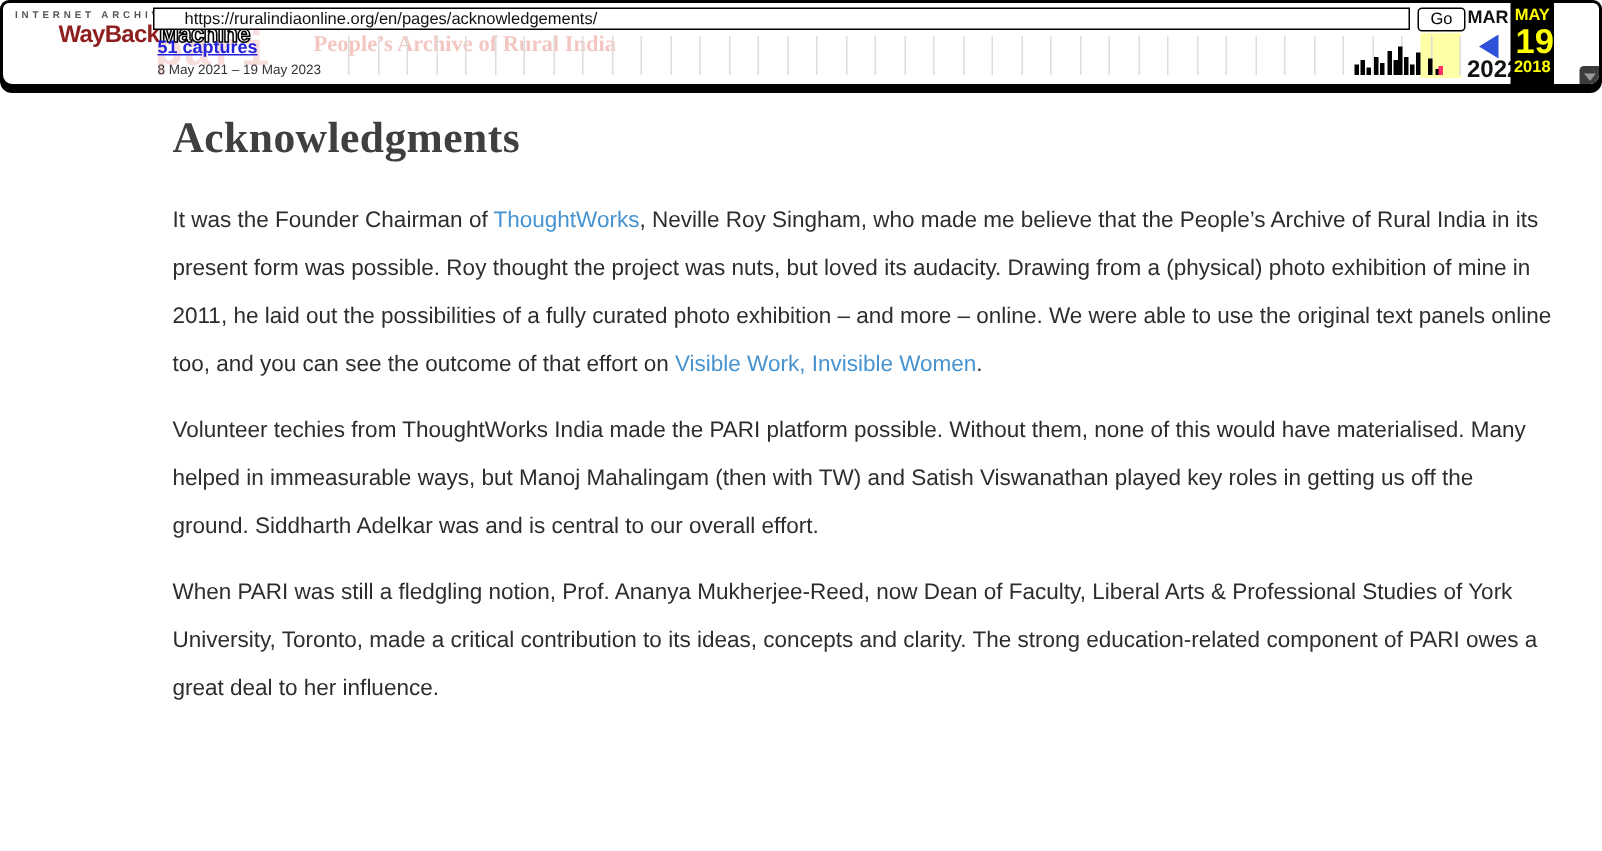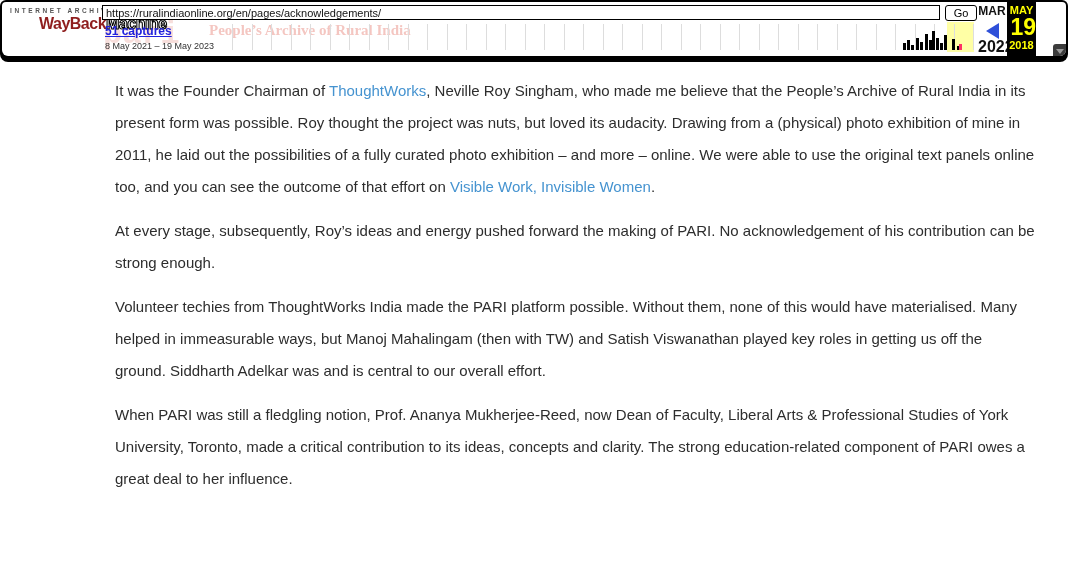--- a/index.html
+++ b/index.html
@@ -17,21 +17,21 @@
     position:absolute; left:2px; right:2px; top:2px; bottom:6px;
     background:#fff; border-radius:4px 4px 6px 6px; overflow:hidden;
   }
   .wm-logo { position:absolute; left:8px; top:5px; width:92px; cursor:pointer; }
   .wm-logo-top { font-size:6.5px; letter-spacing:2.6px; color:#555; font-weight:bold; margin-bottom:1px; white-space:nowrap; }
   .wm-logo-main { font-size:16px; font-weight:bold; letter-spacing:-0.5px; line-height:17px; white-space:nowrap; }
   .wm-logo-main .wb { color:var(--logo-red,#8f1e1e);margin-left:29px; }
   .wm-logo-main .mc { color:#fff; -webkit-text-stroke:1px #000; text-shadow:0 0 1px #000; }
   .wm-url {
     position:absolute; left:100px; top:3px; width:838px; height:15px;
-    border:1px solid #000; font-size:11px; padding:0 3px; color:#111; background:#fff;
+    border:1px solid #000; font-size:11px; padding:0 20px; color:#111; background:#fff;
   }
   .wm-go {
     position:absolute; left:943px; top:3px; width:32px; height:16px;
     background:#fff; border:1.5px solid #000; border-radius:3px;
     font-size:11px; line-height:11px; color:#000; padding:0; cursor:pointer;
   }
   .wm-captures {
     position:absolute; left:103px; top:22px; font-size:12px; font-weight:bold;
     color:var(--captures-blue,#2222dd); text-decoration:underline; cursor:pointer; white-space:nowrap;
   }
@@ -186,20 +186,20 @@
       <div class="wm-month">JUN</div>
       <div class="arrow arrow-right"></div>
       <div class="wm-year">2024</div>
     </div>
 
     <div class="wm-corner-tab"></div>
   </div>
 </div>
 
 <main>
+  <h1>Acknowledgments</h1>
   <div>
       <p><span>It was the Founder Chairman of </span><a class="body-link" href="#">ThoughtWorks</a><span>, Neville Roy Singham, who made me believe that the People’s Archive of Rural India in its present form was possible. Roy thought the project was nuts, but loved its audacity. Drawing from a (physical) photo exhibition of mine in 2011, he laid out the possibilities of a fully curated photo exhibition – and more – online. We were able to use the original text panels online too, and you can see the outcome of that effort on </span><a class="body-link" href="#">Visible Work, Invisible Women</a><span>.</span></p>
-      <p><span>At every stage, subsequently, Roy’s ideas and energy pushed forward the making of PARI. No acknowledgement of his contribution can be strong enough.</span></p>
       <p><span>Volunteer techies from ThoughtWorks India made the PARI platform possible. Without them, none of this would have materialised. Many helped in immeasurable ways, but Manoj Mahalingam (then with TW) and Satish Viswanathan played key roles in getting us off the ground. Siddharth Adelkar was and is central to our overall effort.</span></p>
       <p><span>When PARI was still a fledgling notion, Prof. Ananya Mukherjee-Reed, now Dean of Faculty, Liberal Arts &amp; Professional Studies of York University, Toronto, made a critical contribution to its ideas, concepts and clarity. The strong education-related component of PARI owes a great deal to her influence.</span></p>
       <p></p>
     </div>
 </main>
 
 </body></html>

